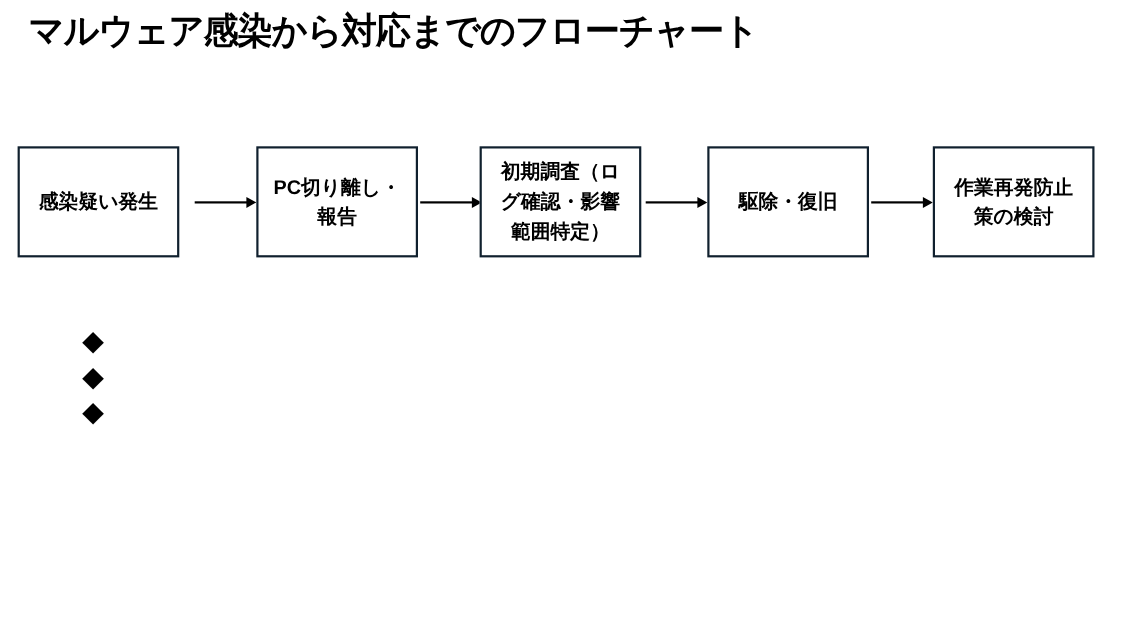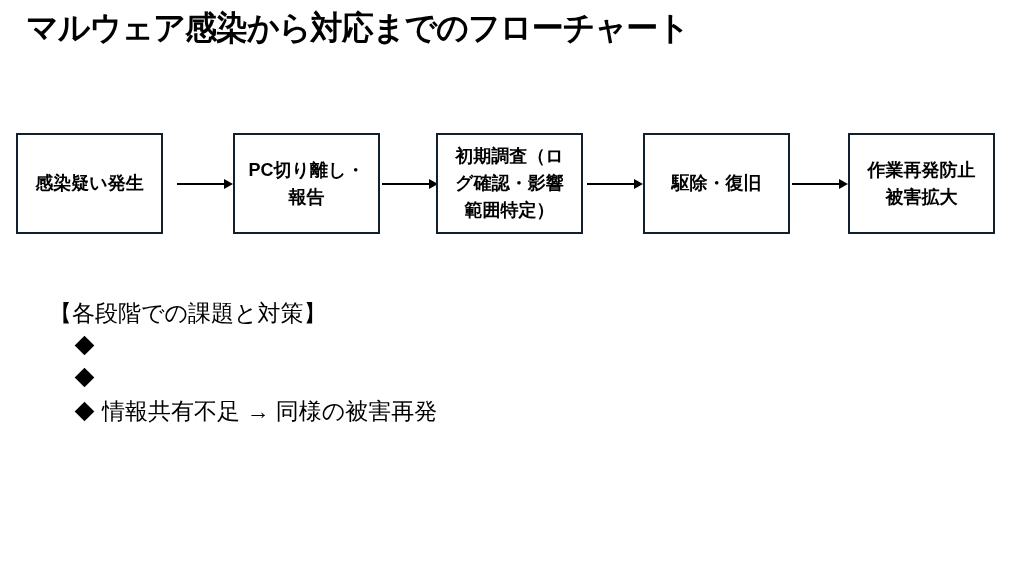--- a/index.html
+++ b/index.html
@@ -119,31 +119,29 @@
 
     <div class="step" style="left:643px">
       <span class="step-label">駆除・復旧</span>
     </div>
     <div class="arrow" style="left:792px; width:48px">
       <span class="arrow-head"></span>
     </div>
 
     <div class="step" style="left:848px">
       <span class="step-label">作業再発防止
-被害拡大</span>
+策の検討</span>
     </div>
   </div>
 
   <div class="notes">
-    <div class="notes-heading">【各段階での課題と対策】</div>
     <div class="note-item">
       <span class="note-bullet">◆</span>
     </div>
     <div class="note-item">
       <span class="note-bullet">◆</span>
     </div>
     <div class="note-item">
       <span class="note-bullet">◆</span>
-      <span>情報共有不足 → 同様の被害再発</span>
     </div>
   </div>
 
 </div>
 
 </body></html>

